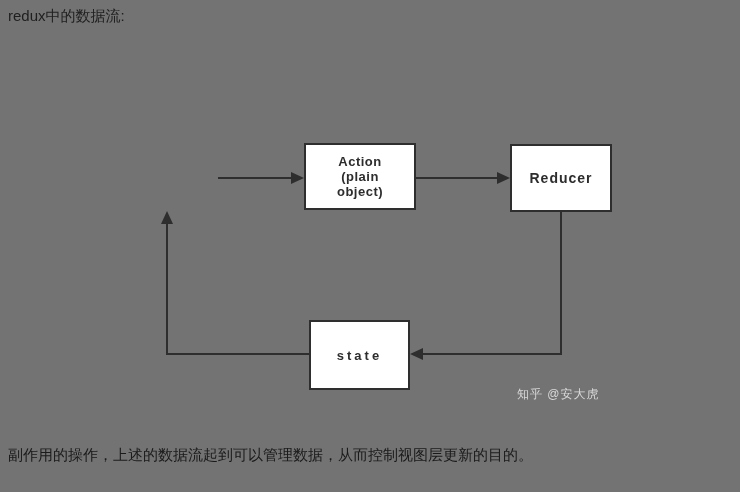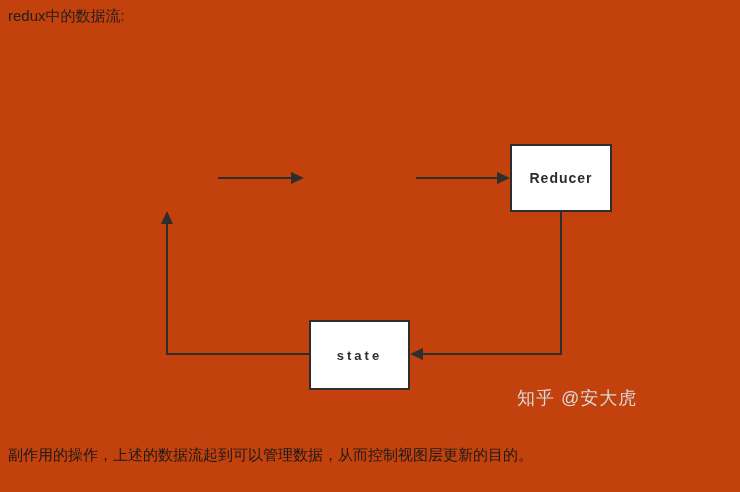--- a/index.html
+++ b/index.html
@@ -1,21 +1,21 @@
 <!DOCTYPE html>
 <html><head>
 <meta charset="utf-8">
 <style>
   * { margin: 0; padding: 0; box-sizing: border-box; }
   html, body { background: #ffffff; }
   .canvas {
     position: relative;
     width: 740px;
     height: 492px;
-    background: #c2410c;
+    background: #737373;
     overflow: hidden;
     font-family: "Liberation Sans", "DejaVu Sans", sans-serif;
   }
   .heading {
     position: absolute;
     left: 8px; top: 6px;
     font-size: 15px;
     line-height: 20px;
     color: #1f1f1f;
   }
@@ -57,21 +57,21 @@
   .ah-right { border-left: 13px solid #2e2e2e; border-top: 6px solid transparent; border-bottom: 6px solid transparent; }
   .ah-left  { border-right: 13px solid #2e2e2e; border-top: 6px solid transparent; border-bottom: 6px solid transparent; }
   .ah-up    { border-bottom: 13px solid #2e2e2e; border-left: 6px solid transparent; border-right: 6px solid transparent; }
   .ah-1 { left: 291px; top: 172px; }
   .ah-2 { left: 497px; top: 172px; }
   .ah-3 { left: 410px; top: 348px; }
   .ah-4 { left: 161px; top: 211px; }
   .watermark {
     position: absolute;
     left: 517px; top: 386px;
-    font-size: 18px;
+    font-size: 12px;
     color: #d9d9d9;
     letter-spacing: 1px;
     white-space: nowrap;
   }
   .paragraph {
     position: absolute;
     left: 8px; top: 441px;
     width: 724px;
     font-size: 15px;
     line-height: 28px;
@@ -79,20 +79,25 @@
   }
 </style>
 </head>
 <body>
 
 <div class="canvas">
 
   <div class="heading">redux中的数据流:</div>
 
 
+  <div class="node node-action">
+    <span>Action
+(plain
+object)</span>
+  </div>
   <div class="node node-reducer">
     <span>Reducer</span>
   </div>
   <div class="node node-state">
     <span>state</span>
   </div>
 
   <div class="hline c-ui-action"></div>
   <div class="ah ah-right ah-1"></div>
 

